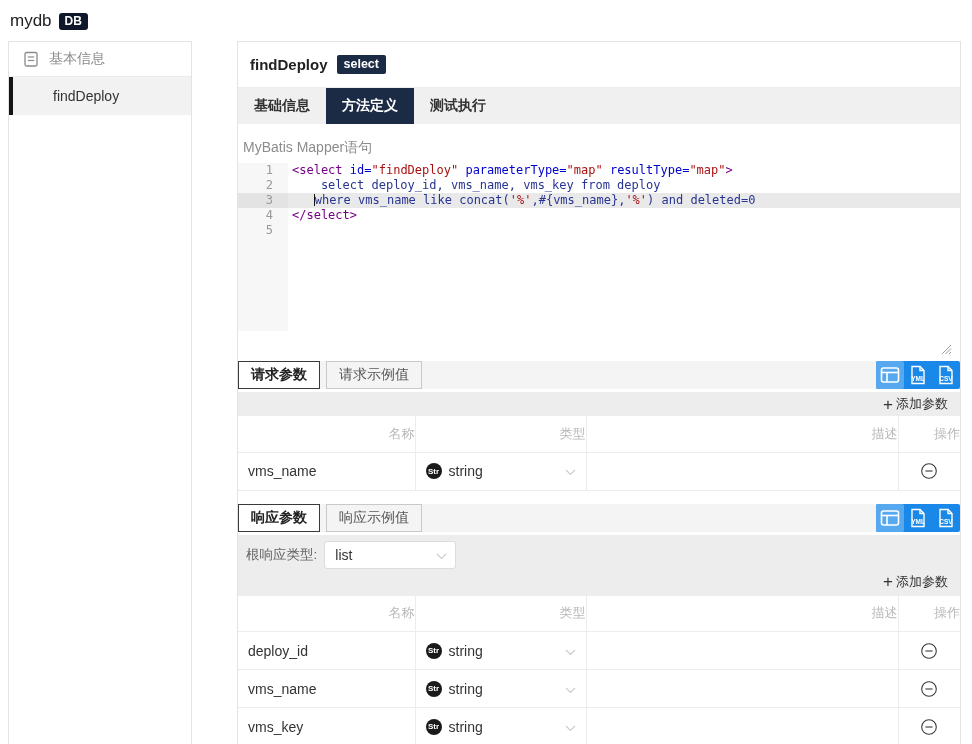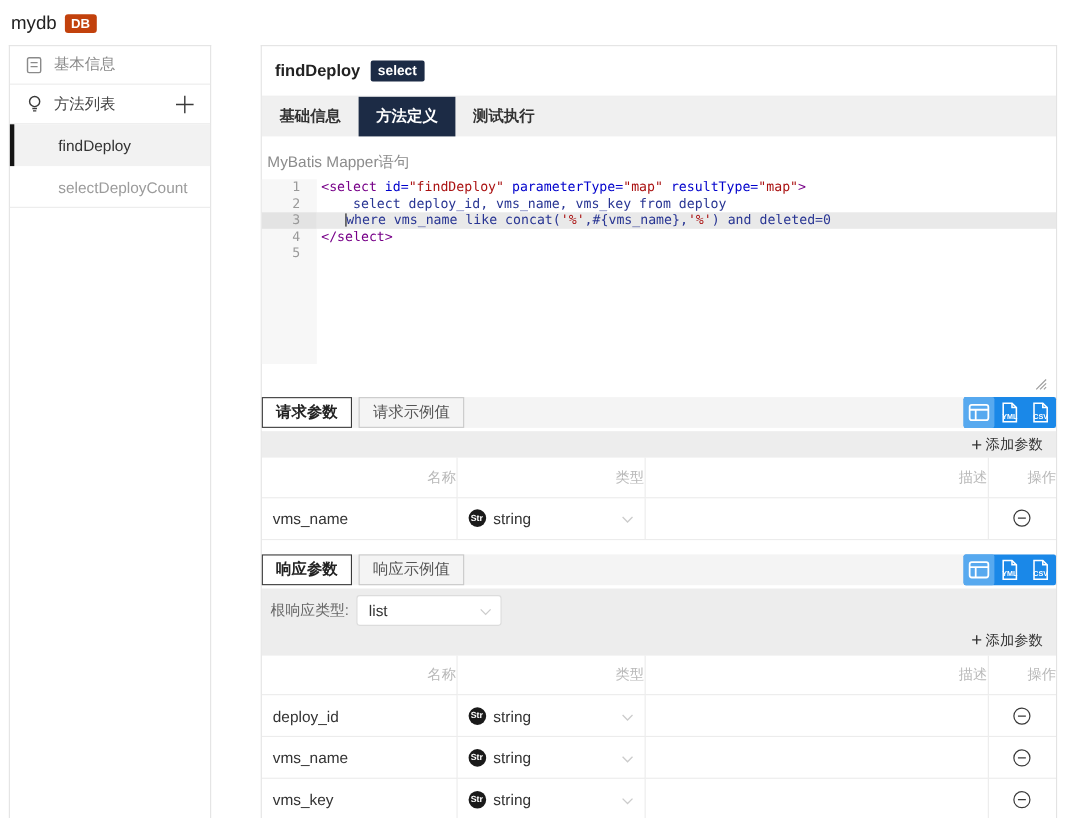--- a/index.html
+++ b/index.html
@@ -2,21 +2,21 @@
 <html><head>
 <meta charset="utf-8">
 <style>
   * { margin:0; padding:0; box-sizing:border-box; }
   html,body { width:972px; height:744px; background:#fff; font-family:"Liberation Sans","DejaVu Sans",sans-serif; color:#333; overflow:hidden; }
   .page { position:relative; width:972px; height:744px; }
 
   
   .hdr { position:absolute; left:10px; top:6px; height:30px; display:flex; align-items:center; gap:7px; }
   .hdr .title { font-size:17px; color:#222; }
-  .hdr .db-badge { background:#c2410c; color:#fff; font-size:12px; font-weight:bold; padding:1px 6px 2px; border-radius:3px; }
+  .hdr .db-badge { background:#0f172a; color:#fff; font-size:12px; font-weight:bold; padding:1px 6px 2px; border-radius:3px; }
 
   
   .sidebar { position:absolute; left:8px; top:41px; width:184px; height:703px; border-top:1px solid #e3e3e3; border-left:1px solid #e3e3e3; border-right:1px solid #e3e3e3; background:#fff; }
   .side-row { display:flex; align-items:center; padding-left:14px; border-bottom:1px solid #ececec; font-size:14px; }
   .side-row .icn { width:17px; height:17px; margin-right:9px; flex:0 0 auto; }
   .row-basic { height:35px; color:#8a8a8a; }
   .row-methods { height:36px; color:#444; position:relative; }
   .plus-btn { position:absolute; right:12px; top:7px; width:22px; height:22px; cursor:pointer; }
   .method-item { height:38px; display:flex; align-items:center; padding-left:44px; font-size:14px; position:relative; cursor:pointer; }
   .method-item.active { background:#f2f2f2; color:#333; }
@@ -94,41 +94,22 @@
     <div class="side-row row-basic">
       <span class="icn">
         <svg width="17" height="17" viewBox="0 0 17 17">
             <rect x="2" y="1.5" width="12" height="13.5" rx="1.5" fill="none" stroke="#8a8a8a" stroke-width="1.3"></rect>
             <line x1="4.8" y1="6" x2="11.2" y2="6" stroke="#8a8a8a" stroke-width="1.2"></line>
             <line x1="4.8" y1="9.5" x2="11.2" y2="9.5" stroke="#8a8a8a" stroke-width="1.2"></line>
           </svg>
       </span>
       <span>基本信息</span>
     </div>
-    <div class="side-row row-methods">
-      <span class="icn">
-        <svg width="17" height="17" viewBox="0 0 17 17">
-            <circle cx="8.5" cy="6.3" r="4.6" fill="none" stroke="#3a3a3a" stroke-width="1.3"></circle>
-            <line x1="6.4" y1="12.6" x2="10.6" y2="12.6" stroke="#3a3a3a" stroke-width="1.3"></line>
-            <line x1="7" y1="14.8" x2="10" y2="14.8" stroke="#3a3a3a" stroke-width="1.3"></line>
-          </svg>
-      </span>
-      <span>方法列表</span>
-      <span class="plus-btn">
-        <svg width="22" height="22" viewBox="0 0 22 22">
-            <line x1="11" y1="3" x2="11" y2="19" stroke="#3a3a3a" stroke-width="1.3"></line>
-            <line x1="3" y1="11" x2="19" y2="11" stroke="#3a3a3a" stroke-width="1.3"></line>
-          </svg>
-      </span>
-    </div>
     <div class="method-item active">
       <span>findDeploy</span>
-    </div>
-    <div class="method-item inactive">
-      <span>selectDeployCount</span>
     </div>
   </div>
 
   <div class="main">
 
     <div class="m-title">
       <span class="name">findDeploy</span>
       <span class="type-badge">select</span>
     </div>
 

